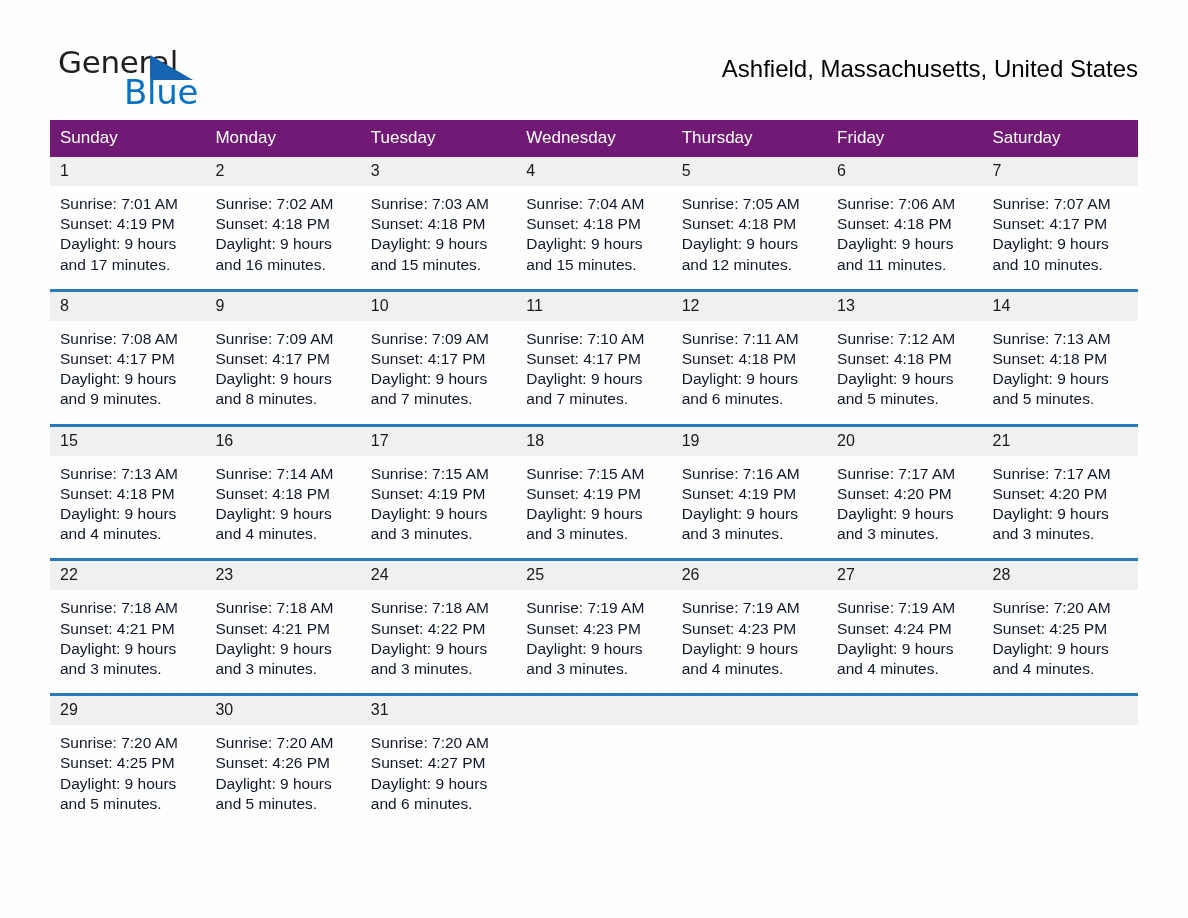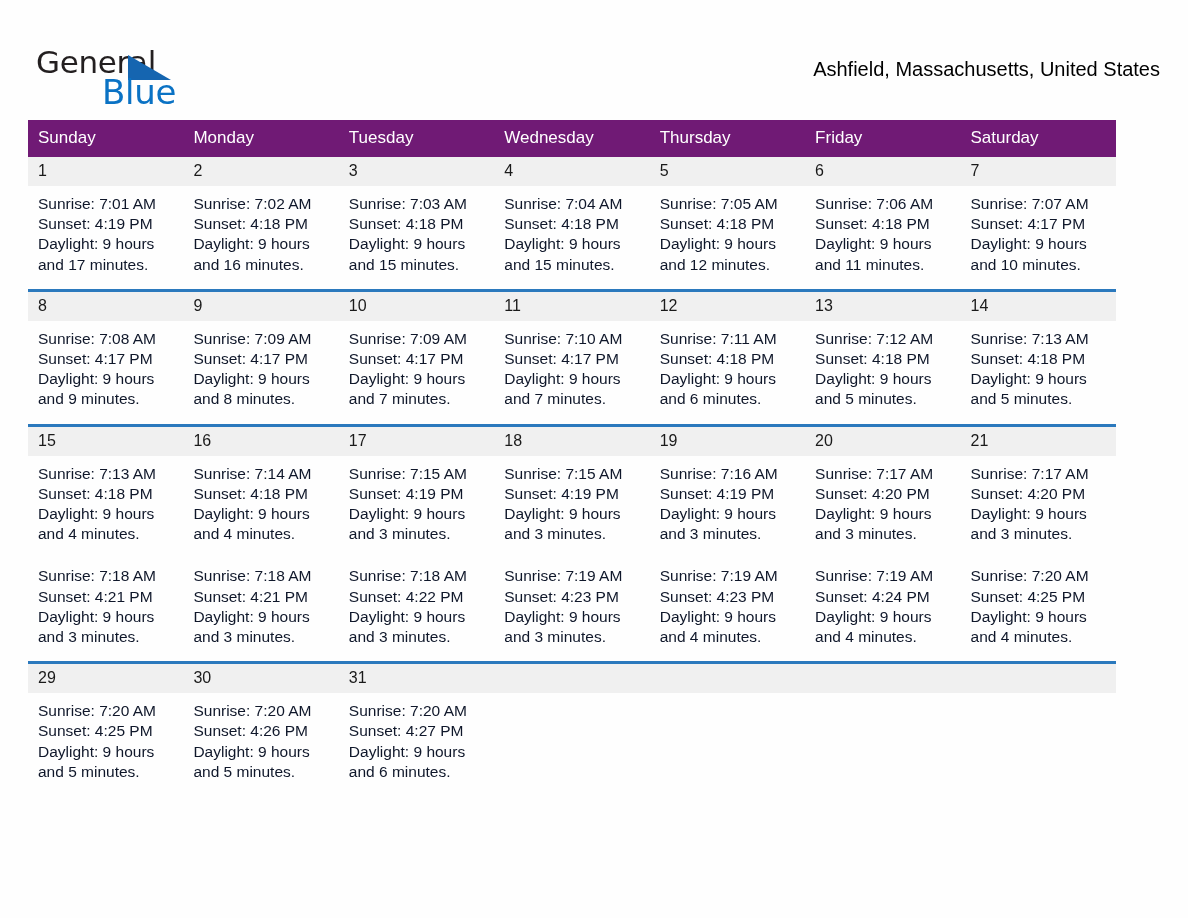--- a/index.html
+++ b/index.html
@@ -13,21 +13,21 @@
     font-family: "Liberation Sans", sans-serif;
     color: #000;
     overflow: hidden;
   }
 
   .page {
     position: relative;
     width: 1188px;
     height: 918px;
     box-sizing: border-box;
-    padding: 0 28px;
+    padding: 0 50px;
   }
 
   
   .header {
     display: flex;
     justify-content: space-between;
     align-items: flex-start;
     padding-top: 44px;
     height: 104px;
     box-sizing: border-box;
@@ -76,21 +76,21 @@
     padding-top: 2px;
   }
   .month-title {
     font-size: 42px;
     line-height: 50px;
     font-weight: 400;
     color: #000;
     white-space: nowrap;
   }
   .location {
-    font-size: 20px;
+    font-size: 24px;
     line-height: 30px;
     font-weight: 400;
     color: #000;
     margin-top: 8px;
     white-space: nowrap;
   }
 
   
   .calendar {
     width: 1088px;
@@ -324,20 +324,29 @@
             <div class="line">Daylight: 9 hours</div>
             <div class="line">and 3 minutes.</div>
           </td>
           <td class="cell">
             <div class="line">Sunrise: 7:17 AM</div>
             <div class="line">Sunset: 4:20 PM</div>
             <div class="line">Daylight: 9 hours</div>
             <div class="line">and 3 minutes.</div>
           </td>
         </tr>
+        <tr class="week-row daynum-row">
+          <td>22</td>
+          <td>23</td>
+          <td>24</td>
+          <td>25</td>
+          <td>26</td>
+          <td>27</td>
+          <td>28</td>
+        </tr>
         <tr class="detail-row">
           <td class="cell">
             <div class="line">Sunrise: 7:18 AM</div>
             <div class="line">Sunset: 4:21 PM</div>
             <div class="line">Daylight: 9 hours</div>
             <div class="line">and 3 minutes.</div>
           </td>
           <td class="cell">
             <div class="line">Sunrise: 7:18 AM</div>
             <div class="line">Sunset: 4:21 PM</div>

